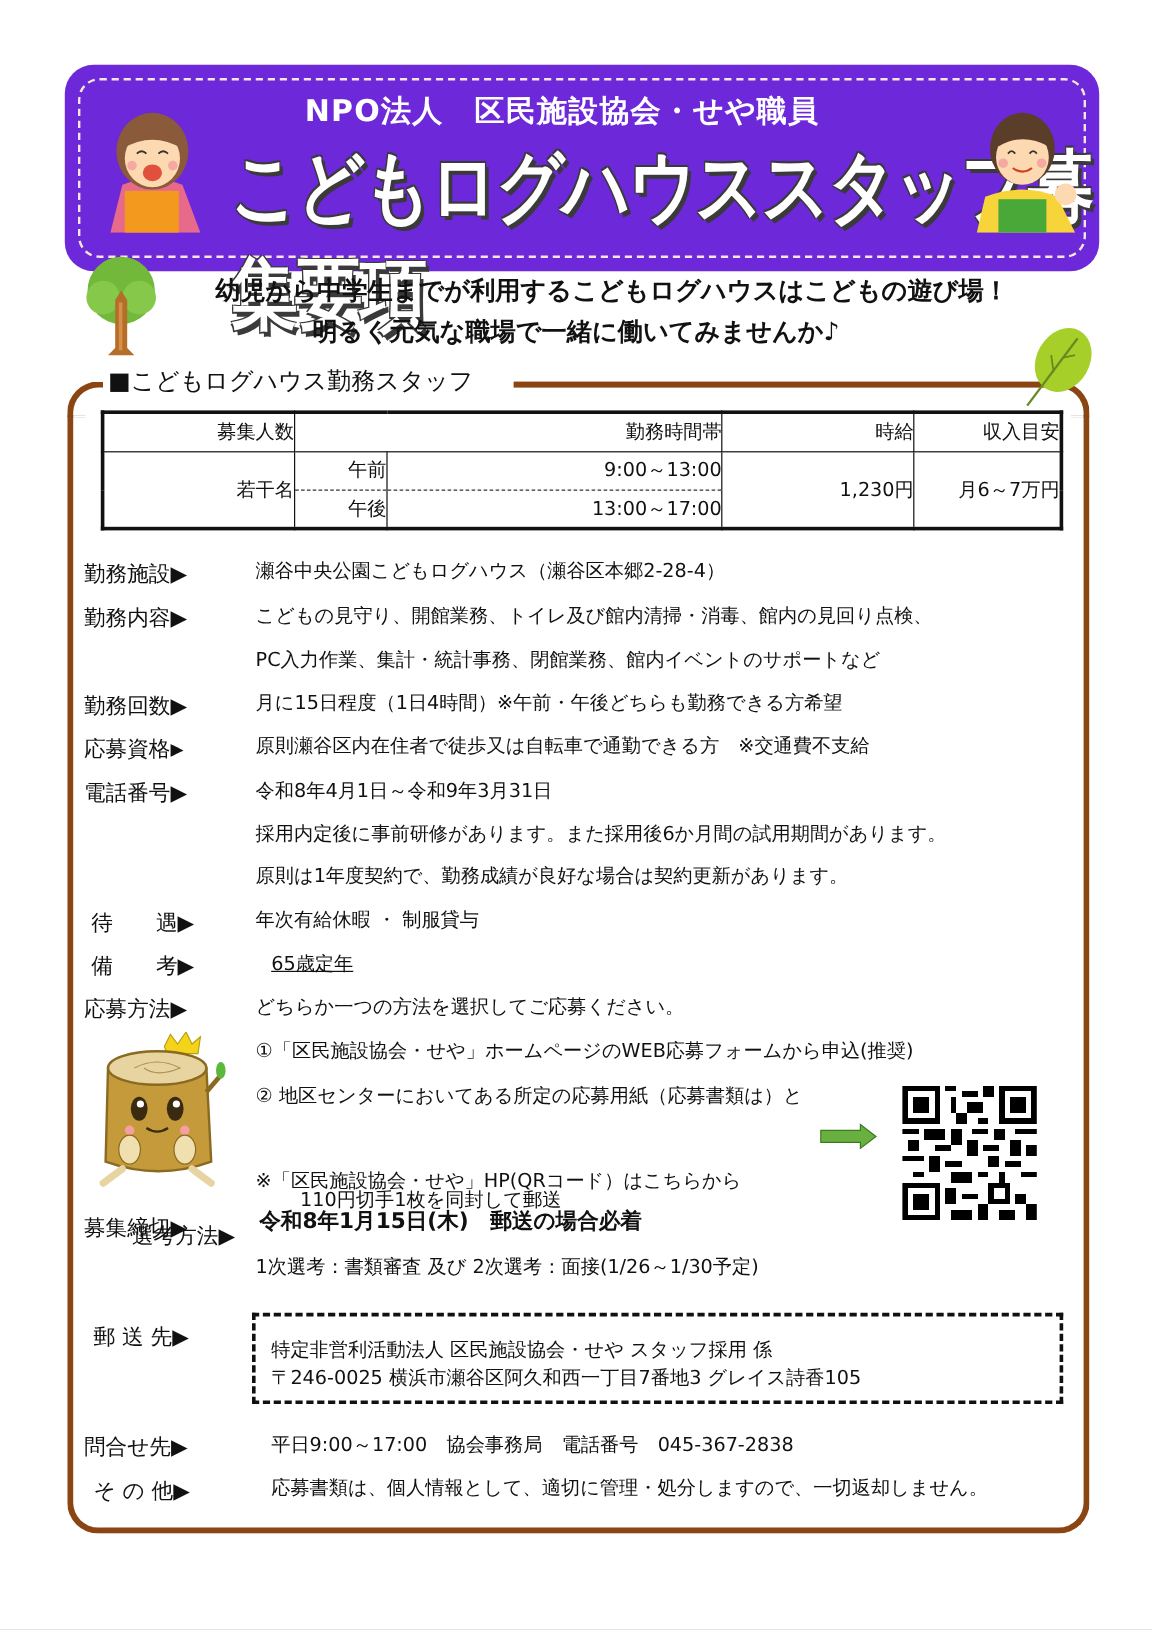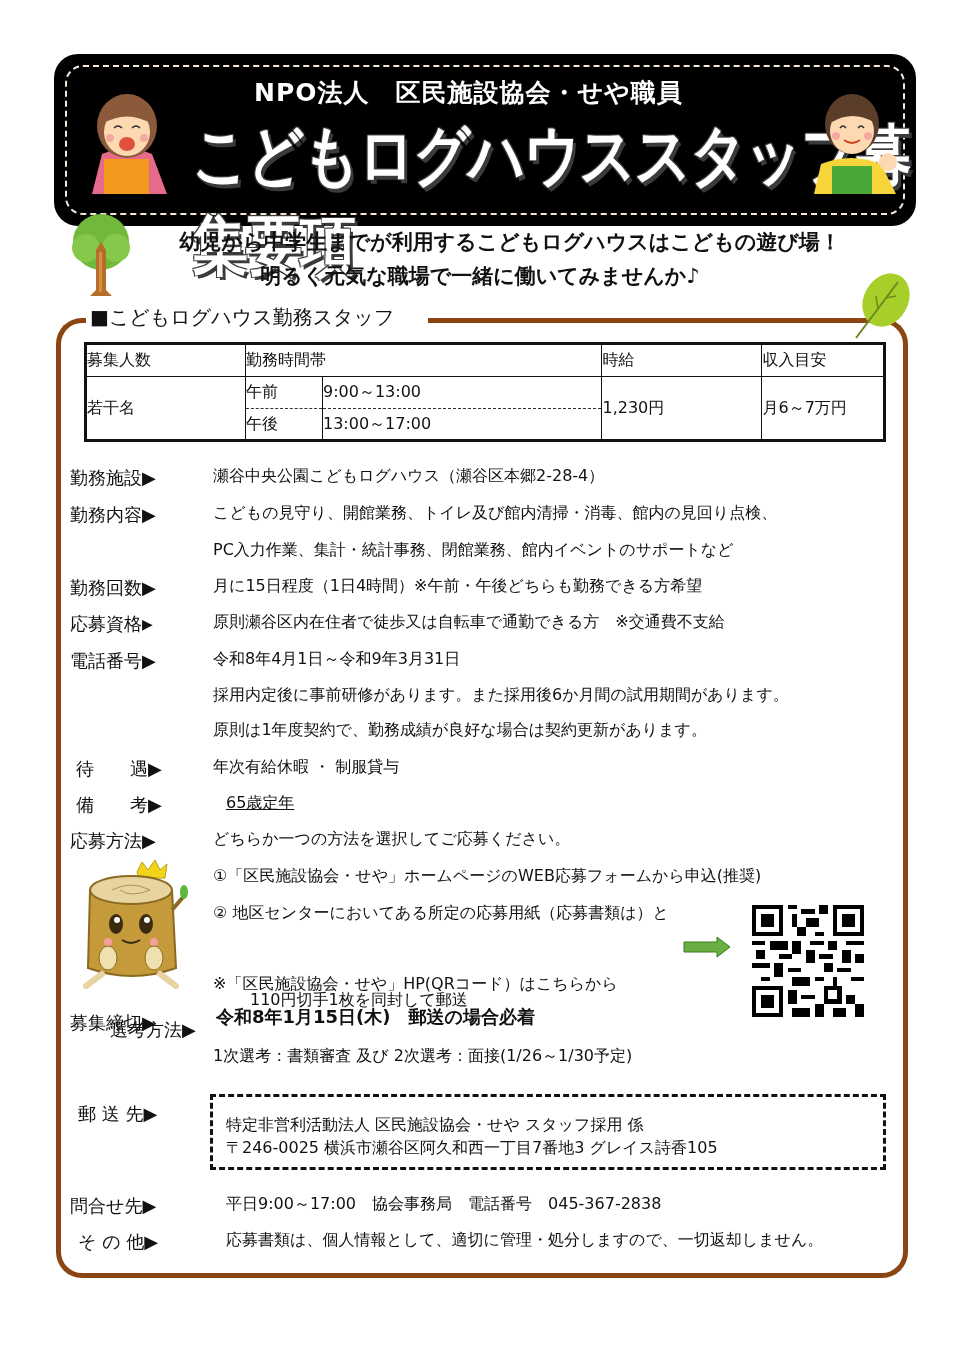--- a/index.html
+++ b/index.html
@@ -1,21 +1,21 @@
 <!DOCTYPE html>
 <html><head>
 <meta charset="utf-8">
 <style>
   * { box-sizing: border-box; margin: 0; padding: 0; }
   html, body { width: 960px; height: 1358px; background: #ffffff; }
   body { position: relative; font-family: "DejaVu Sans", sans-serif; color: #111; overflow: hidden; }
 
   .header {
     position: absolute; left: 54px; top: 54px; width: 862px; height: 172px;
-    background: #000000; border-radius: 24px;
+    background: #6d28d9; border-radius: 24px;
   }
   .header-inner {
     position: absolute; left: 11px; top: 11px; right: 11px; bottom: 11px;
     border: 2px dashed #f4e6d8; border-radius: 18px;
   }
   .header-sub {
     position: absolute; left: 200px; top: 22px;
     color: #fff; font-size: 25px; font-weight: bold; letter-spacing: 1px;
     font-family: "DejaVu Sans", sans-serif;
   }
@@ -51,21 +51,21 @@
   }
   .section-title {
     position: absolute; left: 90px; top: 304px; font-size: 20px; color: #111; background: #fff; padding-right: 6px;
   }
 
   table.jobtable {
     position: absolute; left: 84px; top: 342px; width: 802px; border-collapse: collapse;
     border: 3px solid #111; font-size: 16px;
   }
   table.jobtable th, table.jobtable td {
-    border: 1px solid #111; text-align: left; font-weight: normal;
+    border: 1px solid #111; text-align: right; font-weight: normal;
   }
   table.jobtable th { height: 33px; }
   table.jobtable td.sub { height: 32px; }
   table.jobtable tr.am td.sub { border-bottom: 1px dashed #333; }
   table.jobtable tr.pm td.sub { border-top: 1px dashed #333; }
   .label { position: absolute; left: 70px; font-size: 18px; }
   .value { position: absolute; left: 213px; font-size: 16px; }
 
   .deadline { font-size: 18px; font-weight: bold; }
 

